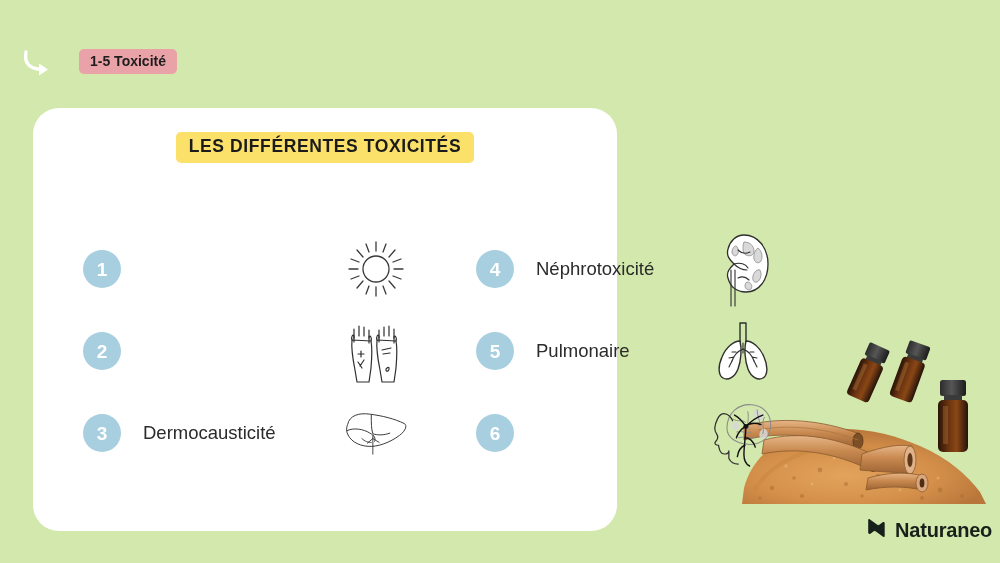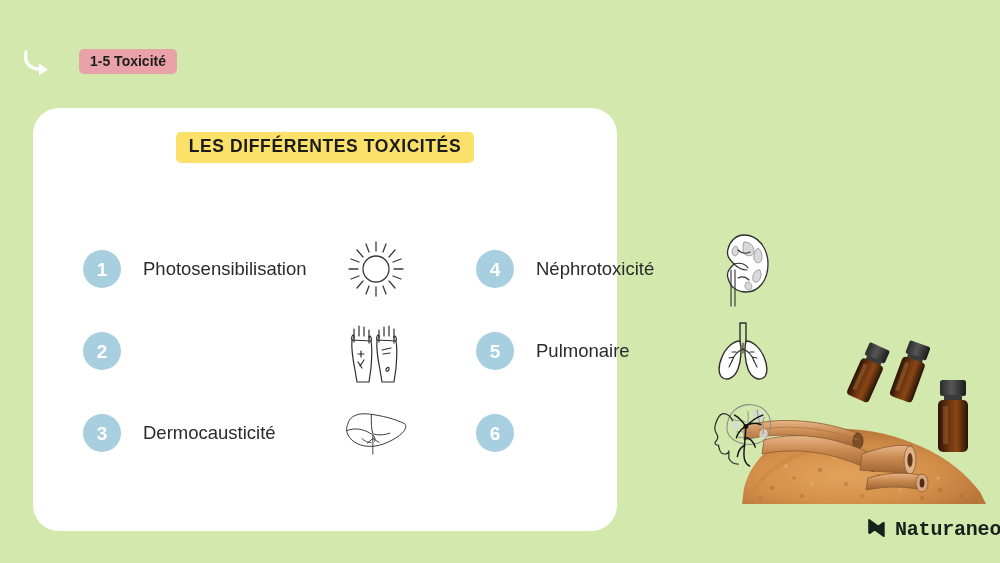--- a/index.html
+++ b/index.html
@@ -154,21 +154,20 @@
     display: flex;
     align-items: center;
     gap: 7px;
   }
   .brand-name {
     font-size: 20px;
     font-weight: bold;
     color: #17201a;
     letter-spacing: -0.2px;
     line-height: 1;
-    font-family: Liberation Mono, monospace;
   }
 </style>
 </head>
 <body>
 
 <div id="slide">
 
 
   <div class="arrow-icon">
     <svg viewBox="0 0 44 34" width="44" height="34">
@@ -274,21 +273,20 @@
   <div class="card">
 
     <div class="title-wrap">
       <span class="title-chip">LES DIFFÉRENTES TOXICITÉS</span>
     </div>
 
     <div class="col col-left">
 
       <div class="item">
         <div class="num-circle">1</div>
-        <div class="item-label">Photosensibilisation</div>
         <div class="item-icon">
           <svg viewBox="0 0 64 70" width="64" height="70">
             <g stroke="#3a3a3a" stroke-width="1.3" fill="none" stroke-linecap="round">
               <circle cx="32" cy="35" r="13"></circle>
               <line x1="32" y1="8" x2="32" y2="17"></line>
               <line x1="32" y1="53" x2="32" y2="62"></line>
               <line x1="5" y1="35" x2="14" y2="35"></line>
               <line x1="50" y1="35" x2="59" y2="35"></line>
               <line x1="13" y1="16" x2="19" y2="23"></line>
               <line x1="45" y1="47" x2="51" y2="54"></line>

